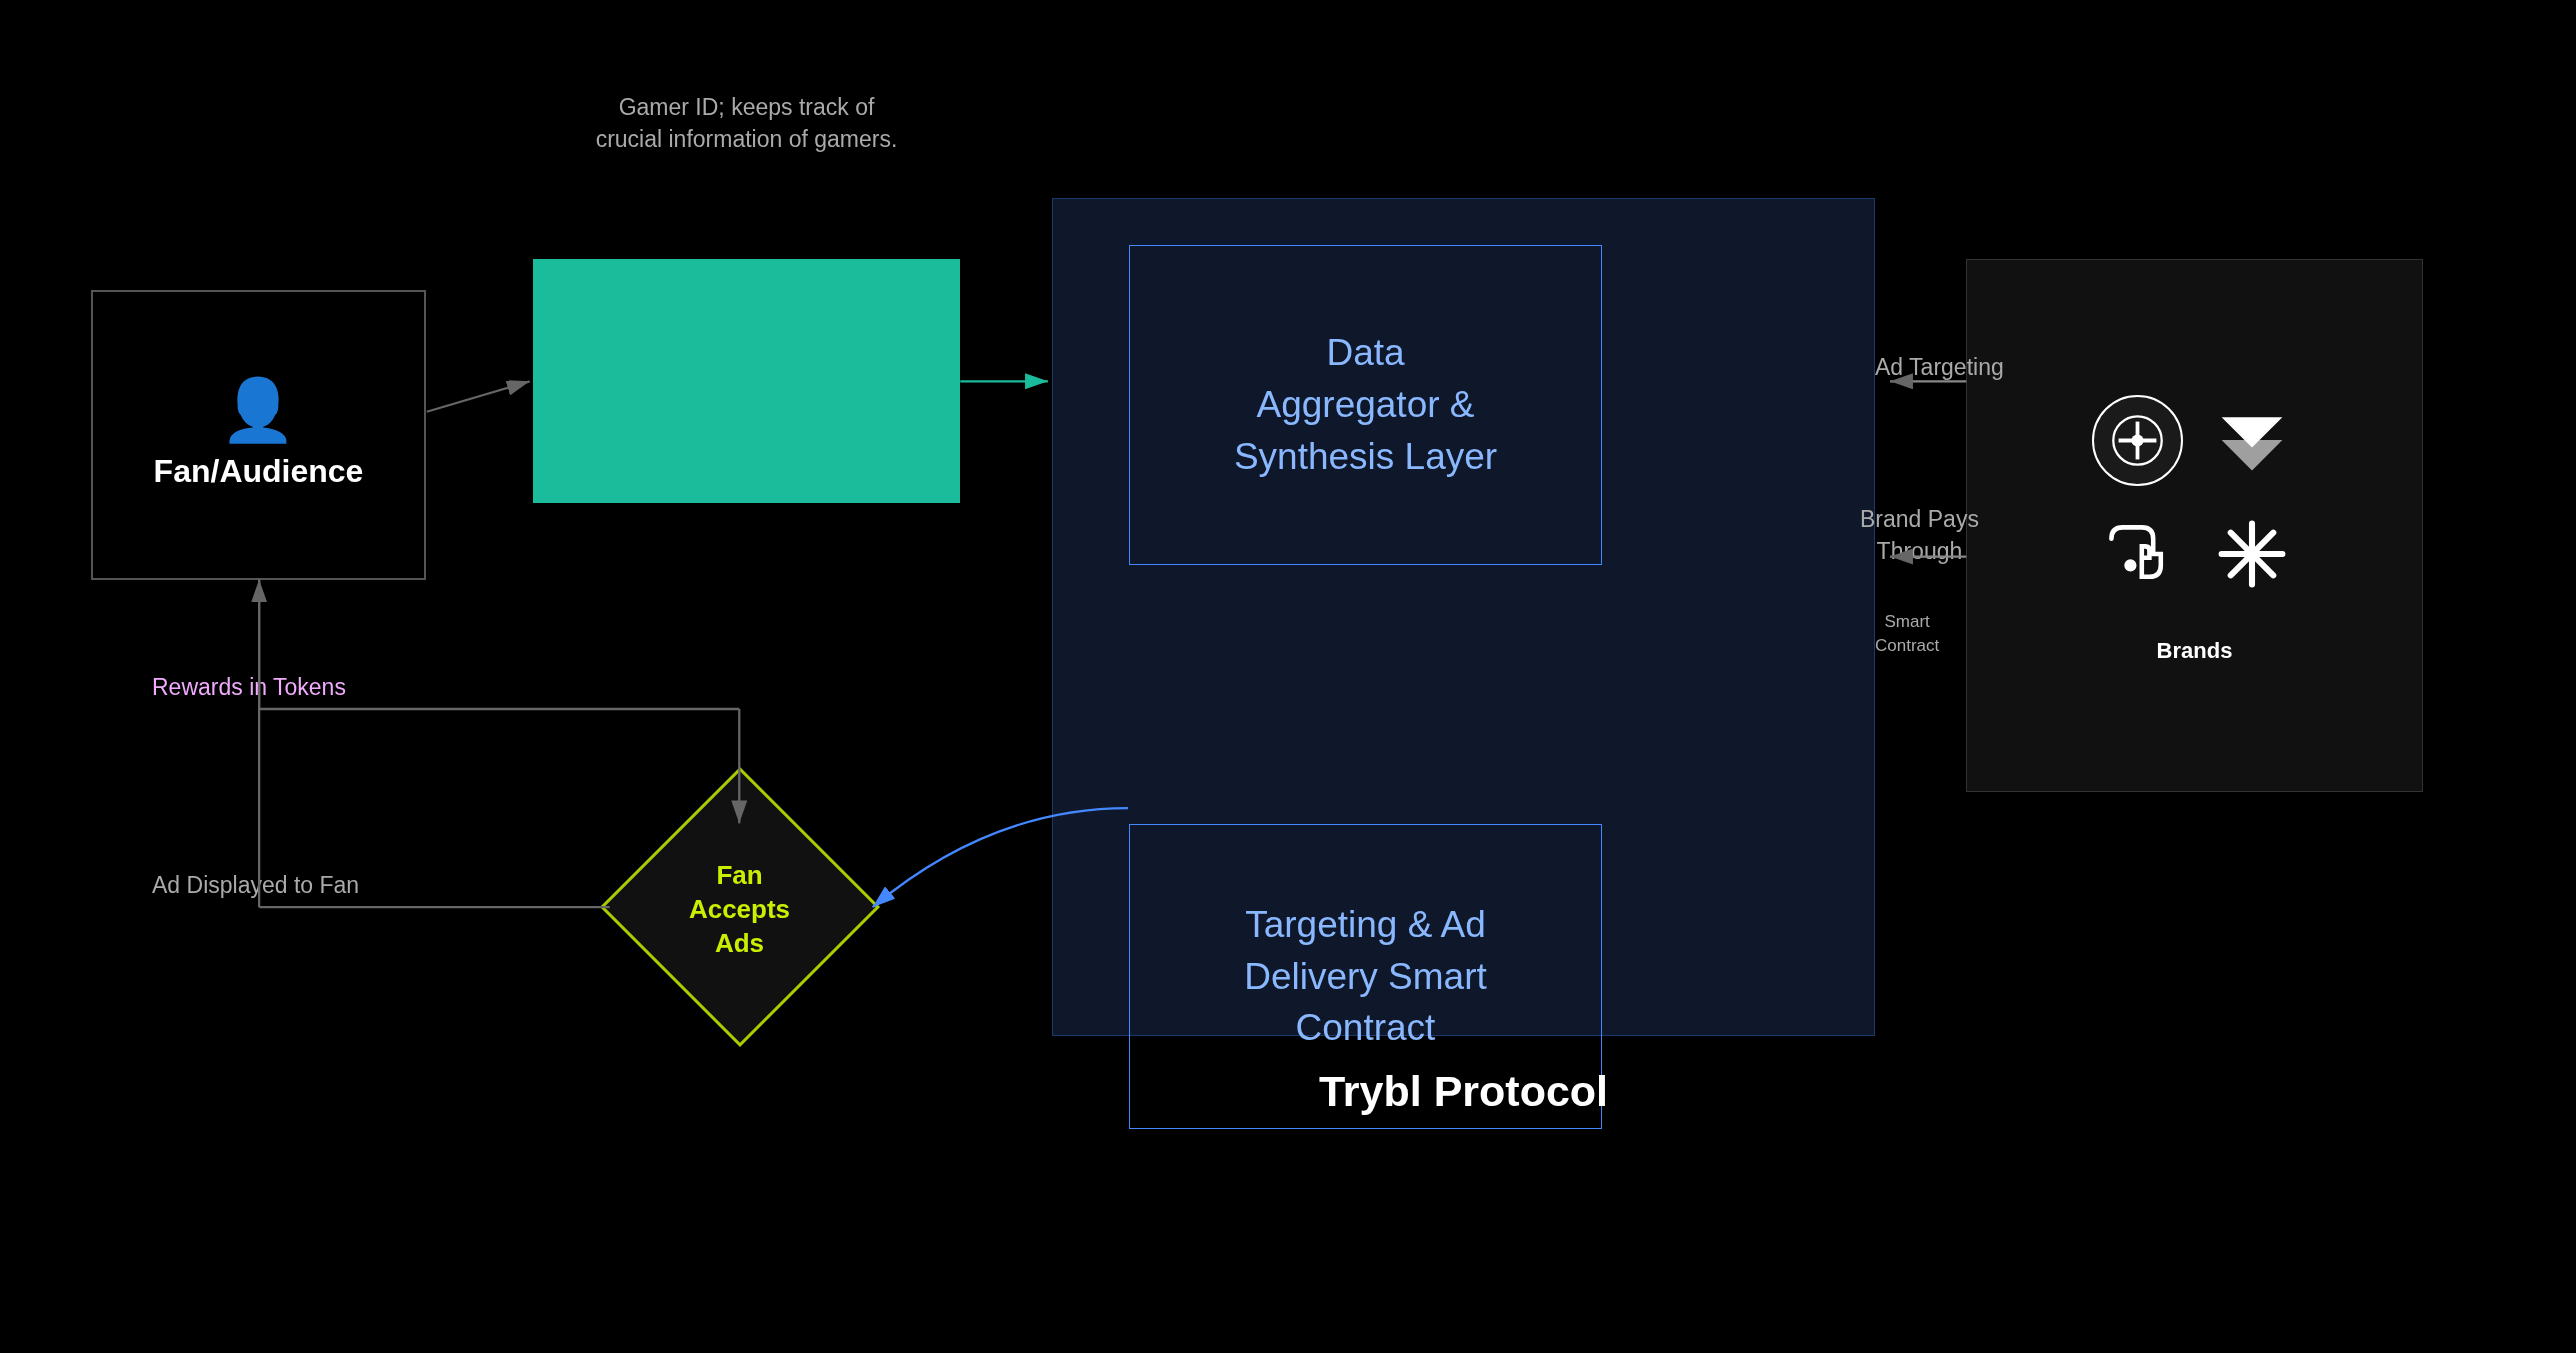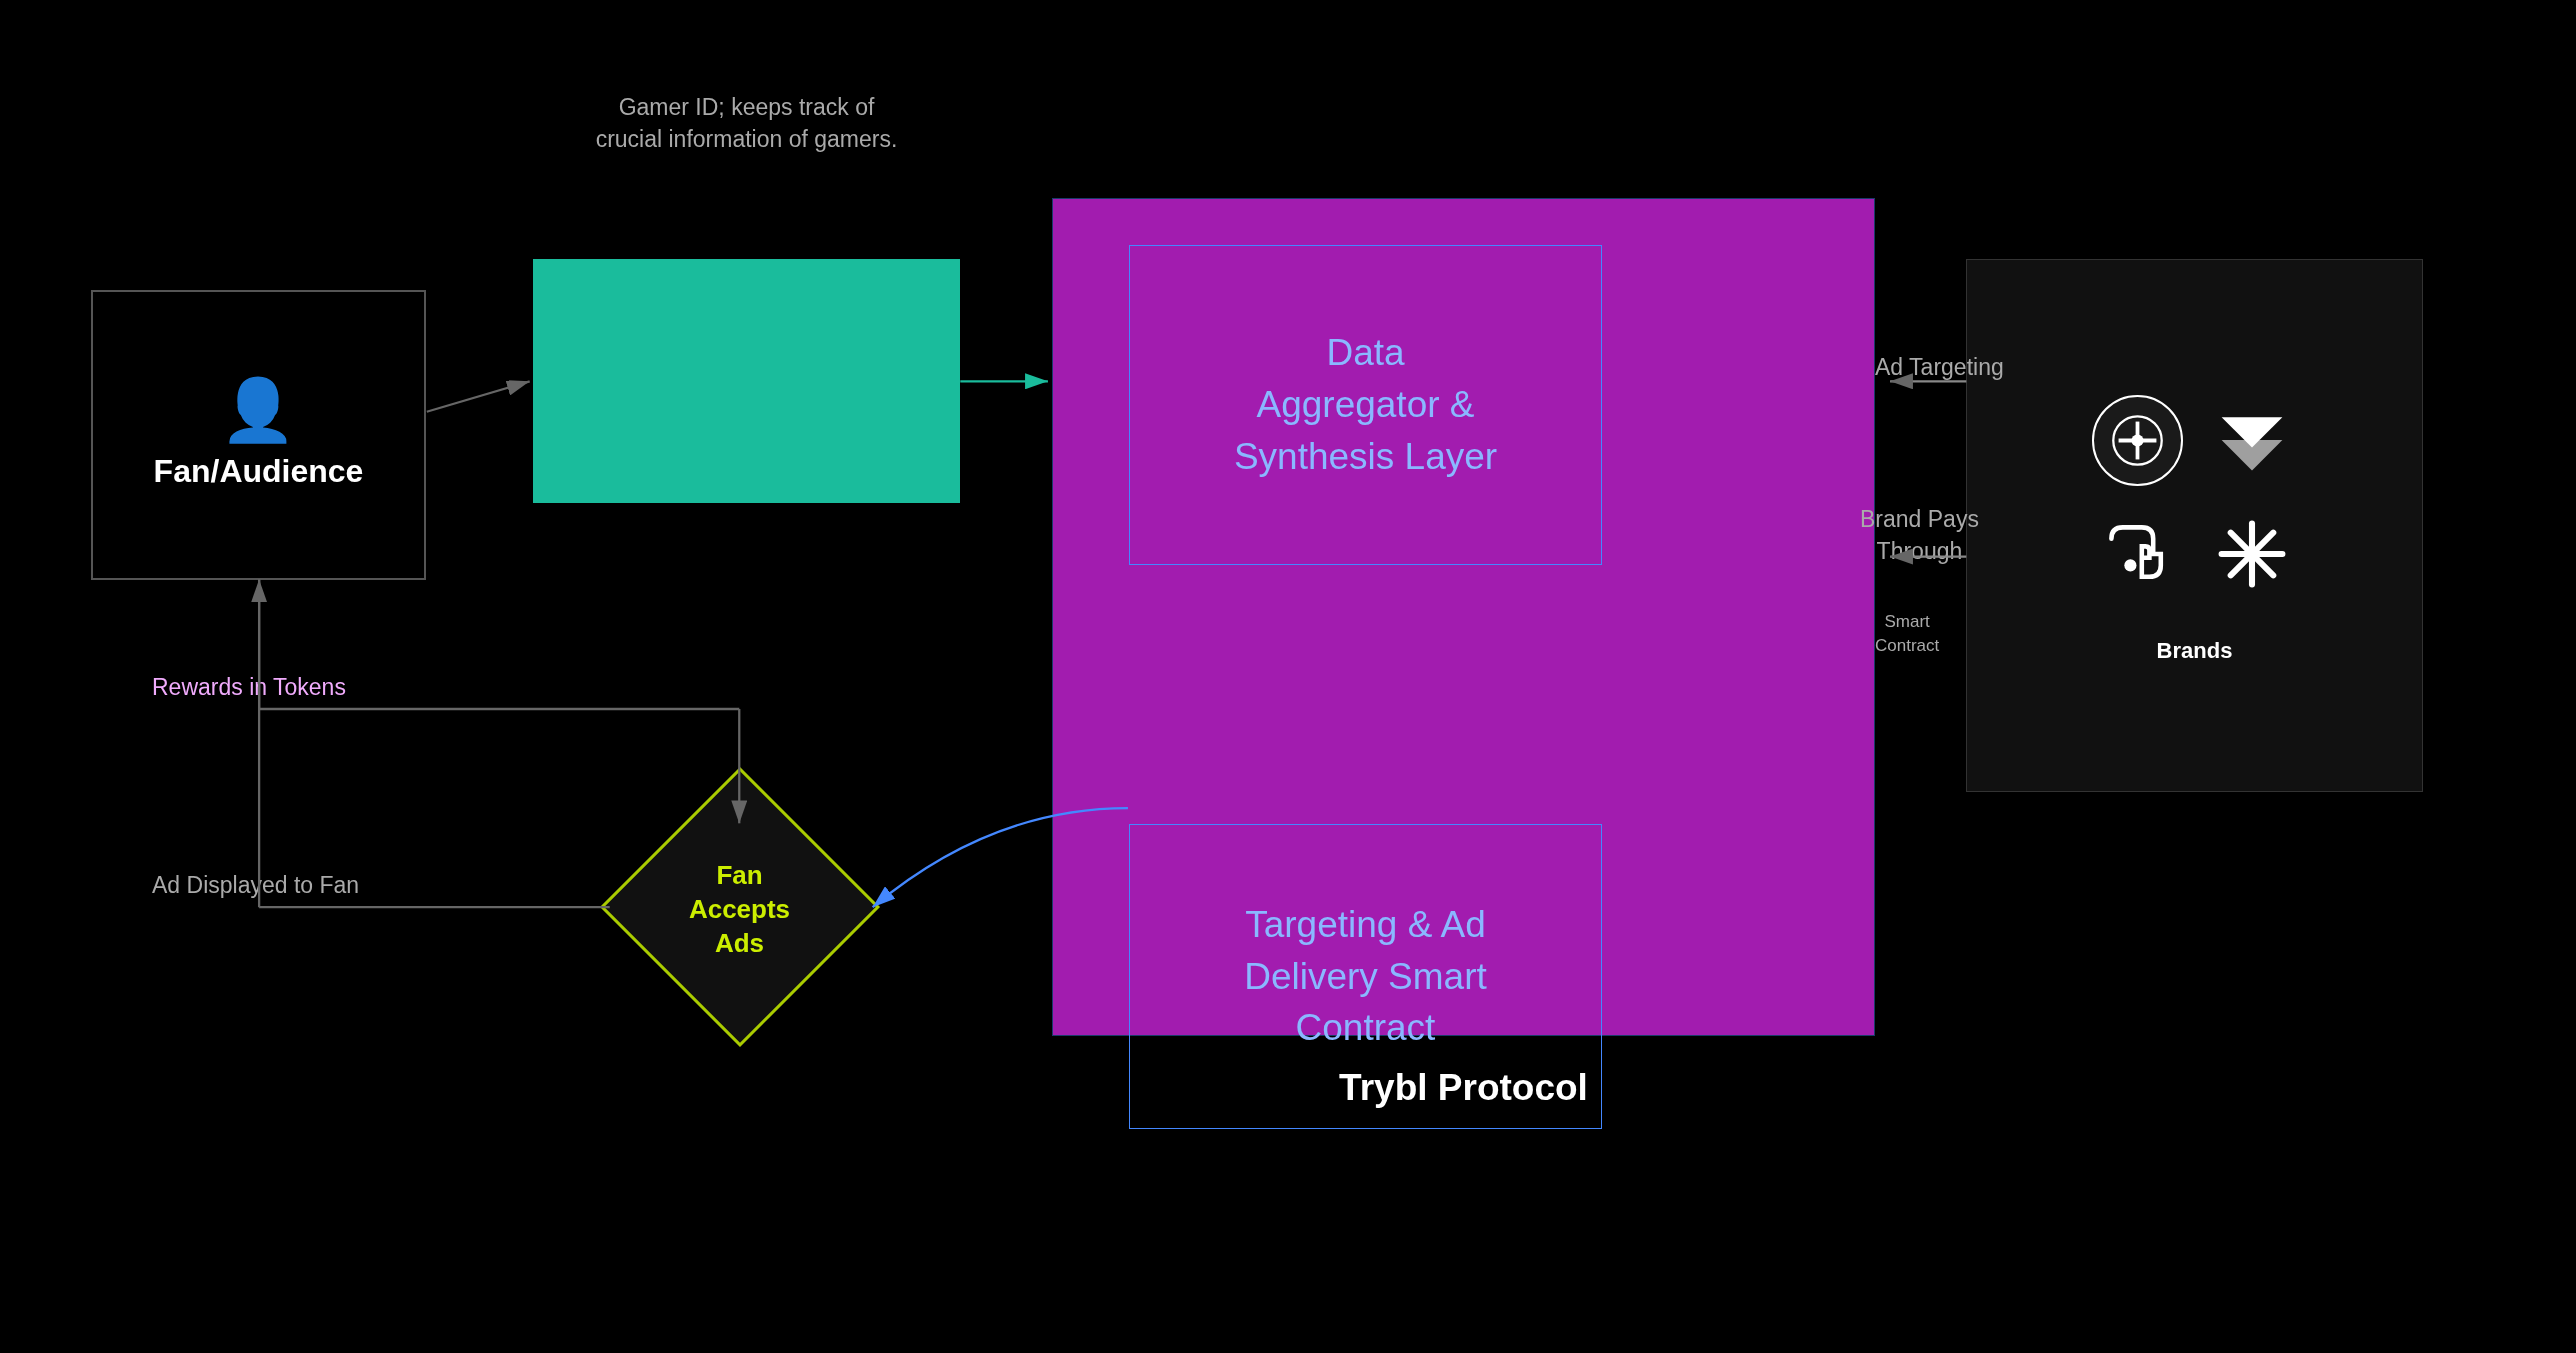--- a/index.html
+++ b/index.html
@@ -70,21 +70,21 @@
       line-height: 1.4;
     }
 
     
     .trybl-container {
       position: absolute;
       left: 1052px;
       top: 198px;
       width: 823px;
       height: 838px;
-      background: #a21caf;
+      background: #0f172a;
       border: 1.5px solid #1a3a6b;
     }
 
     
     .data-aggregator-box {
       position: absolute;
       left: 1128px;
       top: 244px;
       width: 473px;
       height: 320px;
@@ -122,21 +122,21 @@
     }
 
     
     .trybl-protocol-label {
       position: absolute;
       left: 1052px;
       top: 1067px;
       width: 823px;
       text-align: center;
       color: white;
-      font-size: 37px;
+      font-size: 43px;
       font-weight: bold;
     }
 
     
     .brands-box {
       position: absolute;
       left: 1966px;
       top: 259px;
       width: 457px;
       height: 533px;

